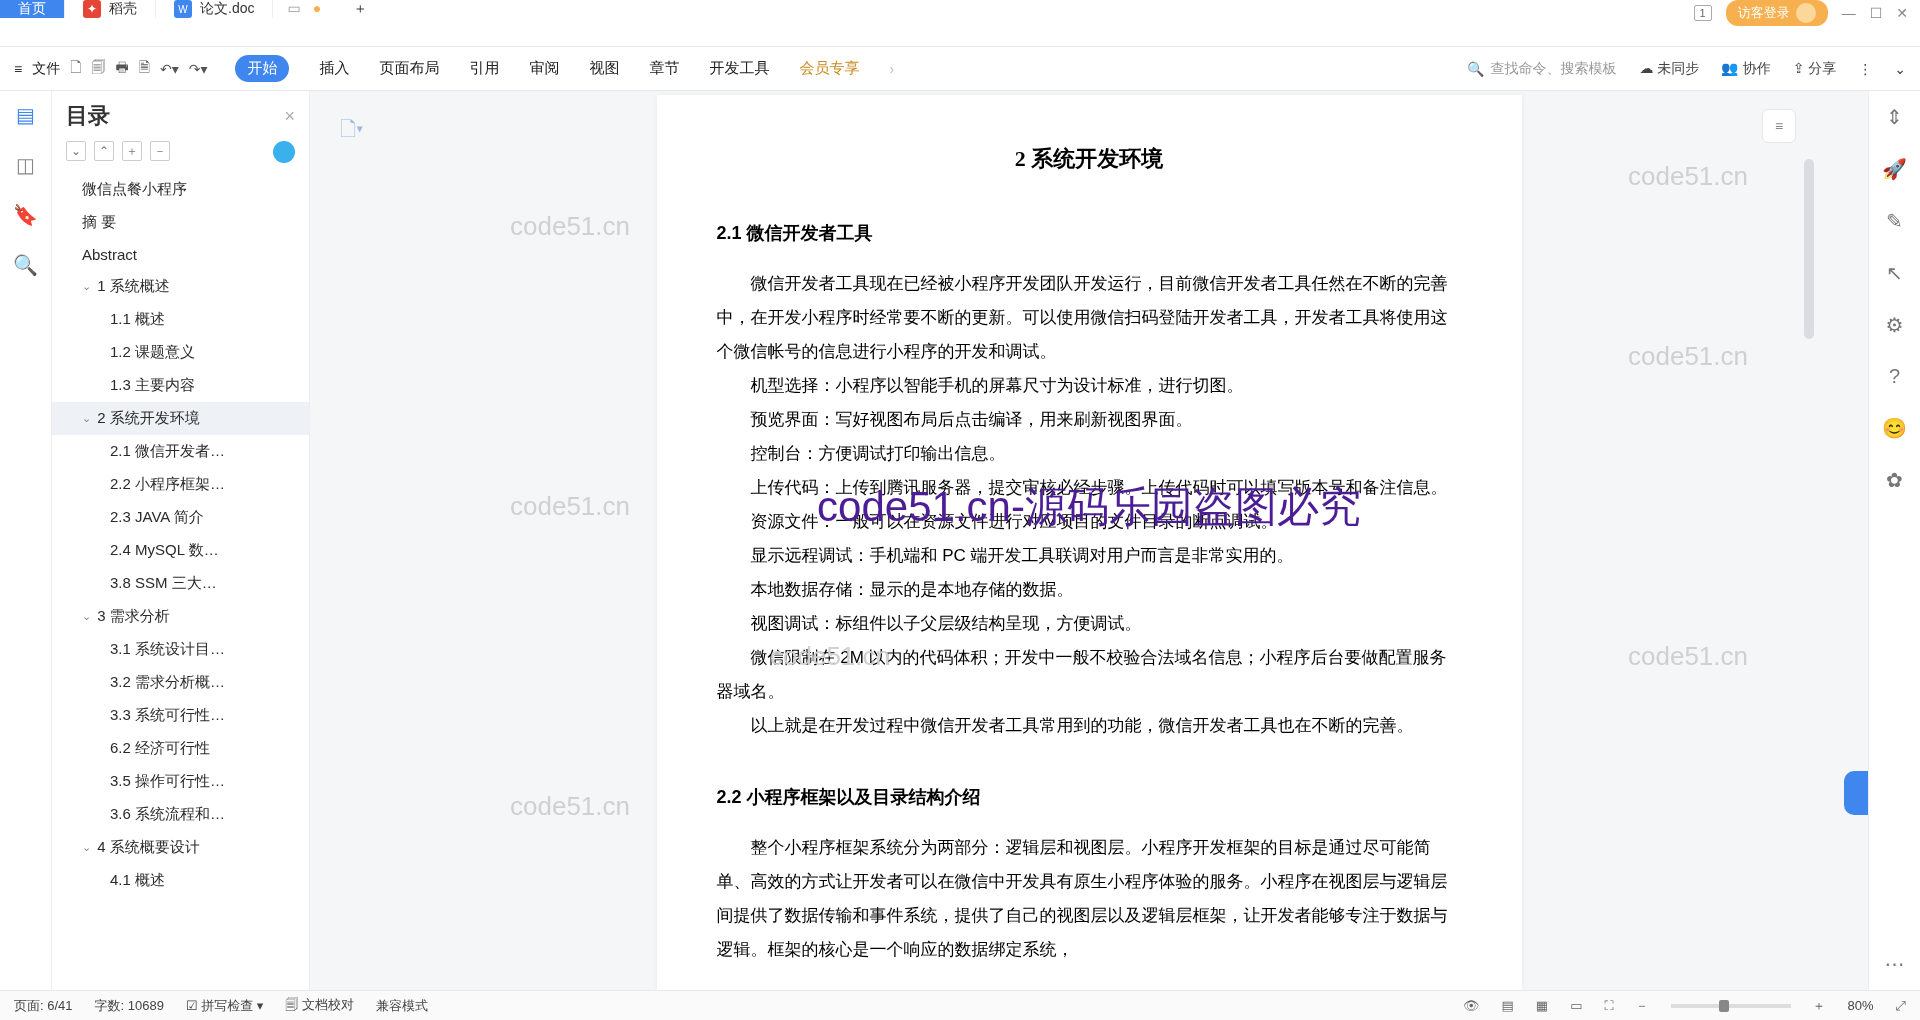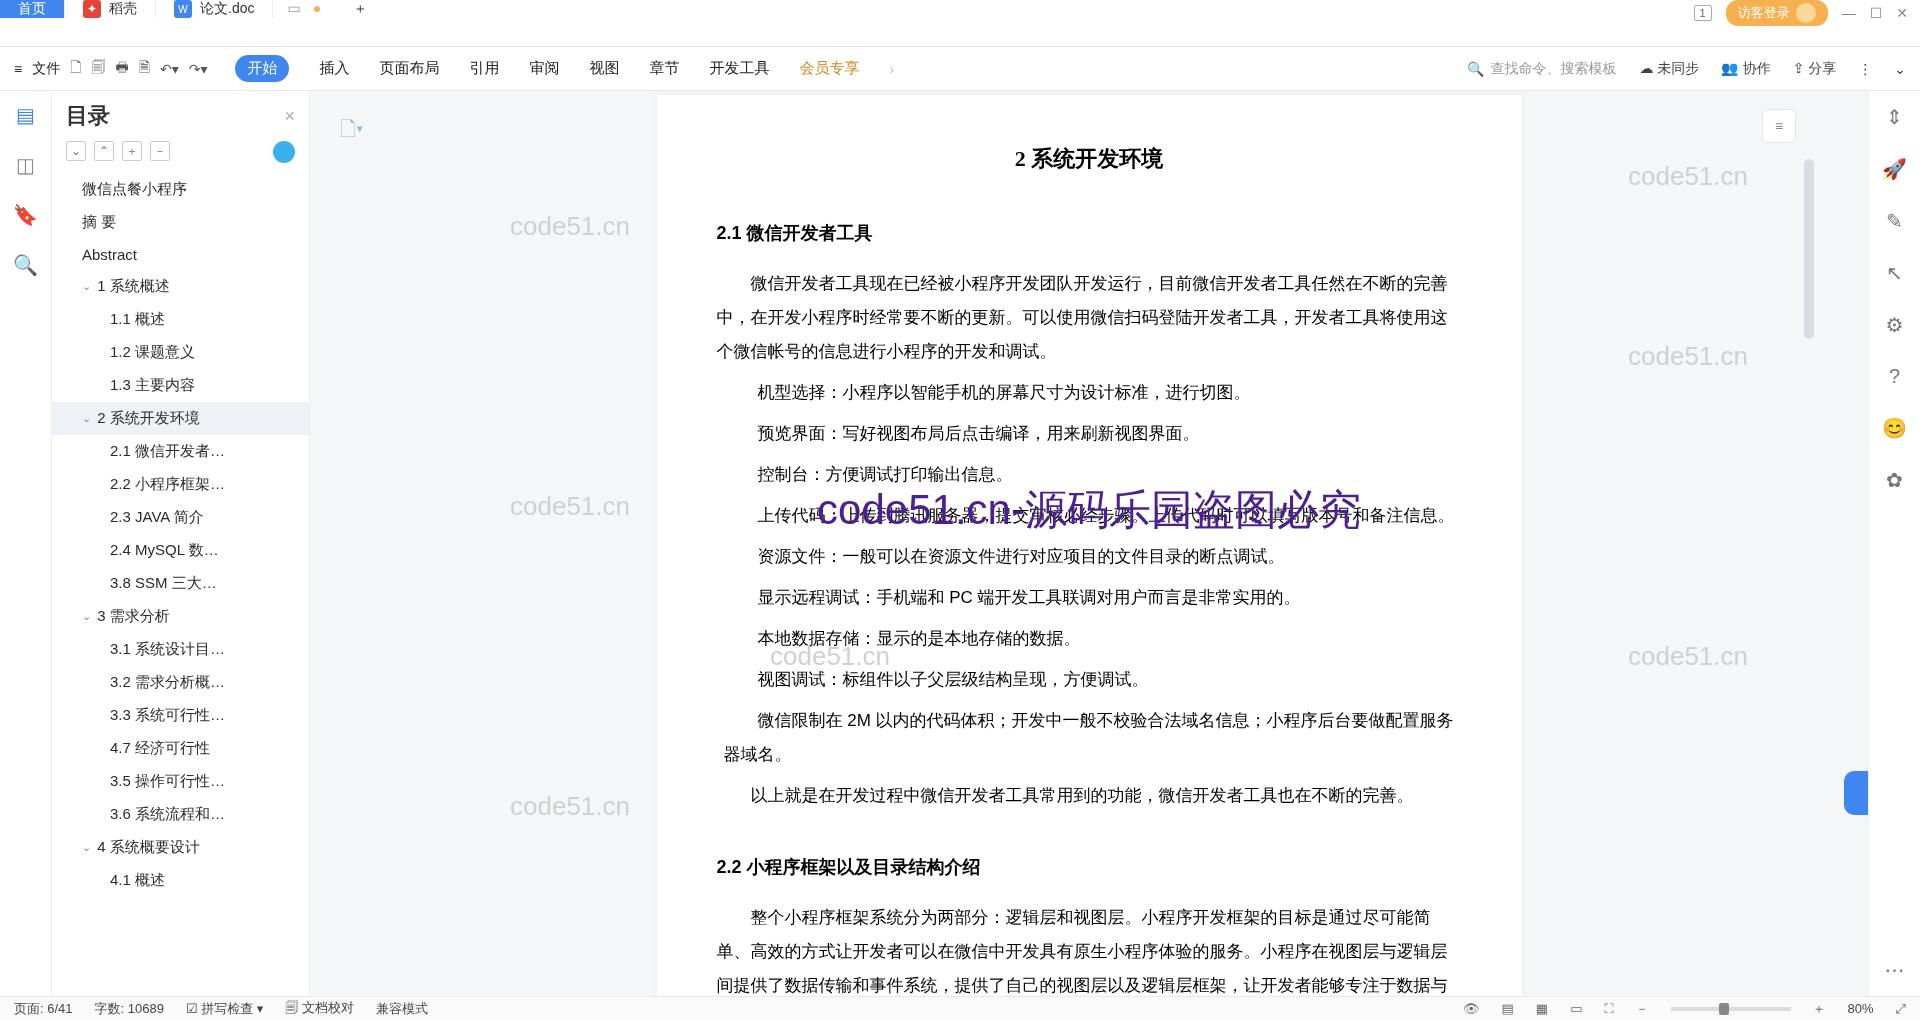--- a/index.html
+++ b/index.html
@@ -41,30 +41,30 @@
 .toc-item.l0{padding-left:30px}
 .toc-item.l1{padding-left:30px;display:flex;align-items:center;gap:6px}
 .toc-item.l2{padding-left:58px}
 .toc-item.sel{background:#eef2f6}
 .toc-item .caret{color:#888;font-size:11px}
 .canvas{flex:1;background:#f5f6f7;position:relative;display:flex;justify-content:center;overflow:hidden}
 .page{width:865px;background:#fff;margin-top:4px;padding:34px 60px;box-shadow:0 0 6px rgba(0,0,0,0.05);font-family:"SimSun","Songti SC",serif;font-size:17px;color:#000;line-height:2}
 .page h1{text-align:center;font-size:22px;font-weight:700;margin:8px 0 34px;font-family:"SimSun",serif}
 .page h2{font-size:18px;font-weight:700;margin:6px 0 16px}
 .page p{text-indent:2em;margin:0}
-.page p.flat{text-indent:2em;margin:7px}
+.page p.flat{text-indent:2em;margin:0}
 .doc-handle{position:absolute;left:30px;top:24px;color:#9db7e0;font-size:20px;display:flex;align-items:center;gap:2px}
 .wm{position:absolute;color:#d0d0d0;font-size:26px;pointer-events:none;font-family:sans-serif}
 .big-wm{position:absolute;color:#4c1d95;font-size:42px;font-weight:500;pointer-events:none;left:50%;top:50%;transform:translate(-50%,-110%);white-space:nowrap;font-family:sans-serif}
 .rsidebar{width:52px;border-left:1px solid #eee;display:flex;flex-direction:column;align-items:center;padding-top:14px;gap:28px;color:#777;font-size:20px}
 .pinbox{position:absolute;right:72px;top:18px;width:34px;height:34px;border:1px solid #e6e6e6;border-radius:6px;display:flex;align-items:center;justify-content:center;color:#888;background:#fff}
 .scroll-track{position:absolute;right:54px;top:8px;bottom:8px;width:14px}
 .scroll-thumb{position:absolute;right:0;top:60px;width:10px;height:180px;background:#d9dde2;border-radius:5px}
 .feedback-tab{position:absolute;right:0;top:680px;width:24px;height:44px;background:#3f86ef;border-radius:10px 0 0 10px}
-.statusbar{height:24px;border-top:1px solid #e8e8e8;display:flex;align-items:center;padding:0 14px;gap:22px;font-size:13px;color:#444;background:#fafafa}
+.statusbar{height:30px;border-top:1px solid #e8e8e8;display:flex;align-items:center;padding:0 14px;gap:22px;font-size:13px;color:#444;background:#fafafa}
 .statusbar .sp{margin-left:auto}
 .statusbar .ic{color:#666}
 </style>
 </head>
 <body>
 
 <div class="titlebar">
   <div class="tab home">首页</div>
   <div class="tab">
     <span class="icon dk">✦</span>
@@ -164,21 +164,21 @@
         <div class="toc-item l2"><span>2.3 JAVA 简介</span></div>
         <div class="toc-item l2"><span>2.4 MySQL 数…</span></div>
         <div class="toc-item l2"><span>3.8 SSM 三大…</span></div>
         <div class="toc-item l1">
           <span class="caret">⌄</span>
           <span>3 需求分析</span>
         </div>
         <div class="toc-item l2"><span>3.1 系统设计目…</span></div>
         <div class="toc-item l2"><span>3.2 需求分析概…</span></div>
         <div class="toc-item l2"><span>3.3 系统可行性…</span></div>
-        <div class="toc-item l2"><span>4.7 经济可行性</span></div>
+        <div class="toc-item l2"><span>6.2 经济可行性</span></div>
         <div class="toc-item l2"><span>3.5 操作可行性…</span></div>
         <div class="toc-item l2"><span>3.6 系统流程和…</span></div>
         <div class="toc-item l1">
           <span class="caret">⌄</span>
           <span>4 系统概要设计</span>
         </div>
         <div class="toc-item l2"><span>4.1 概述</span></div>
       </div>
   </div>
 

